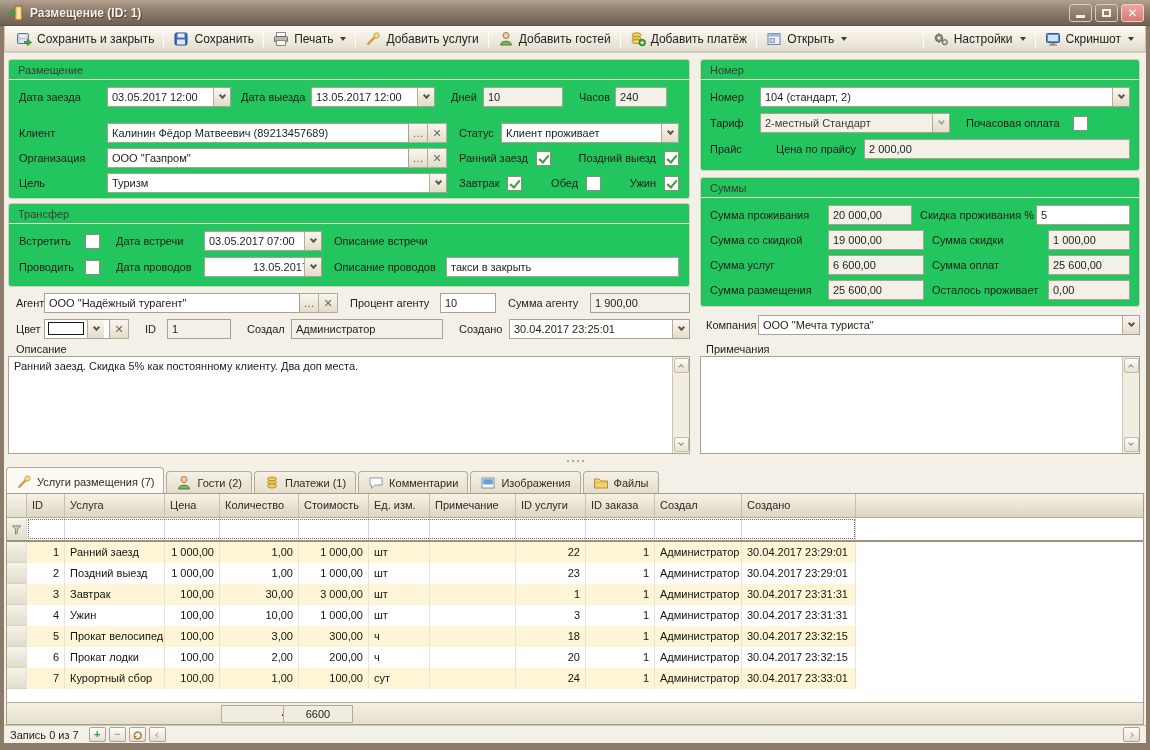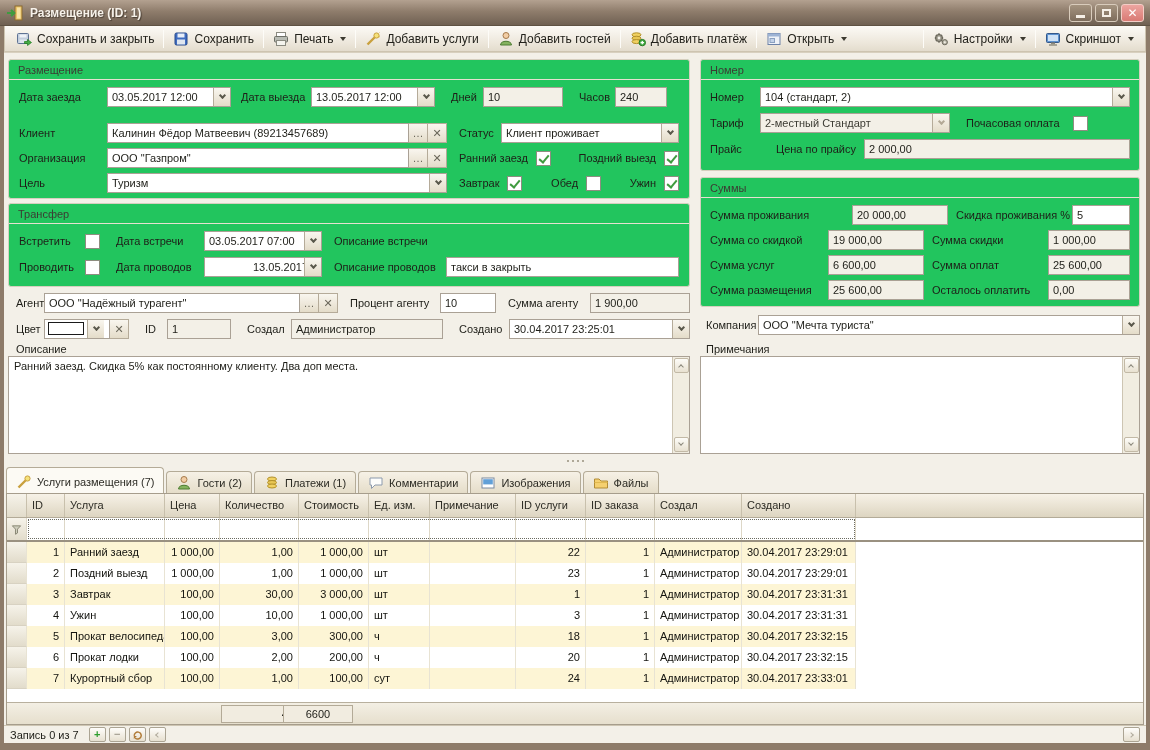--- a/index.html
+++ b/index.html
@@ -418,21 +418,21 @@
         <span class="gap16"></span>
         <span class="lbl" style="width:88px;">Цена по прайсу</span>
         <div class="field ro" style="flex:1;">2 000,00</div>
       </div>
     </div>
 
     <div class="abs groupbox" style="left:696px; top:124px; width:440px; height:130px;">
       <div class="gb-title">Суммы</div>
       <div class="frow" style="margin:7px 9px 0;">
         <span class="lbl" style="width:118px;">Сумма проживания</span>
-        <div class="field ro" style="width:96px;margin-left:24px;">20 000,00</div>
+        <div class="field ro" style="width:84px;">20 000,00</div>
         <span class="gap8"></span>
         <span class="lbl" style="width:116px;">Скидка проживания %</span>
         <div class="field" style="flex:1;">5</div>
       </div>
       <div class="frow" style="margin:5px 9px 0;">
         <span class="lbl" style="width:118px;">Сумма со скидкой</span>
         <div class="field ro" style="width:96px;">19 000,00</div>
         <span class="gap8"></span>
         <span class="lbl" style="width:116px;">Сумма скидки</span>
         <div class="field ro" style="flex:1;">1 000,00</div>
@@ -441,21 +441,21 @@
         <span class="lbl" style="width:118px;">Сумма услуг</span>
         <div class="field ro" style="width:96px;">6 600,00</div>
         <span class="gap8"></span>
         <span class="lbl" style="width:116px;">Сумма оплат</span>
         <div class="field ro" style="flex:1;">25 600,00</div>
       </div>
       <div class="frow" style="margin:5px 9px 0;">
         <span class="lbl" style="width:118px;">Сумма размещения</span>
         <div class="field ro" style="width:96px;">25 600,00</div>
         <span class="gap8"></span>
-        <span class="lbl" style="width:116px;">Осталось оплатить</span>
+        <span class="lbl" style="width:116px;">Осталось проживает</span>
         <div class="field ro" style="flex:1;">0,00</div>
       </div>
     </div>
 
     <div class="abs frow" style="left:696px; top:262px; width:440px;">
       <span class="lbl" style="width:58px; padding-left:6px;">Компания</span>
       <div class="combo" style="flex:1;">
         <span class="ctext">ООО "Мечта туриста"</span>
         <span class="cbtn">
             <i class="chev"></i>

